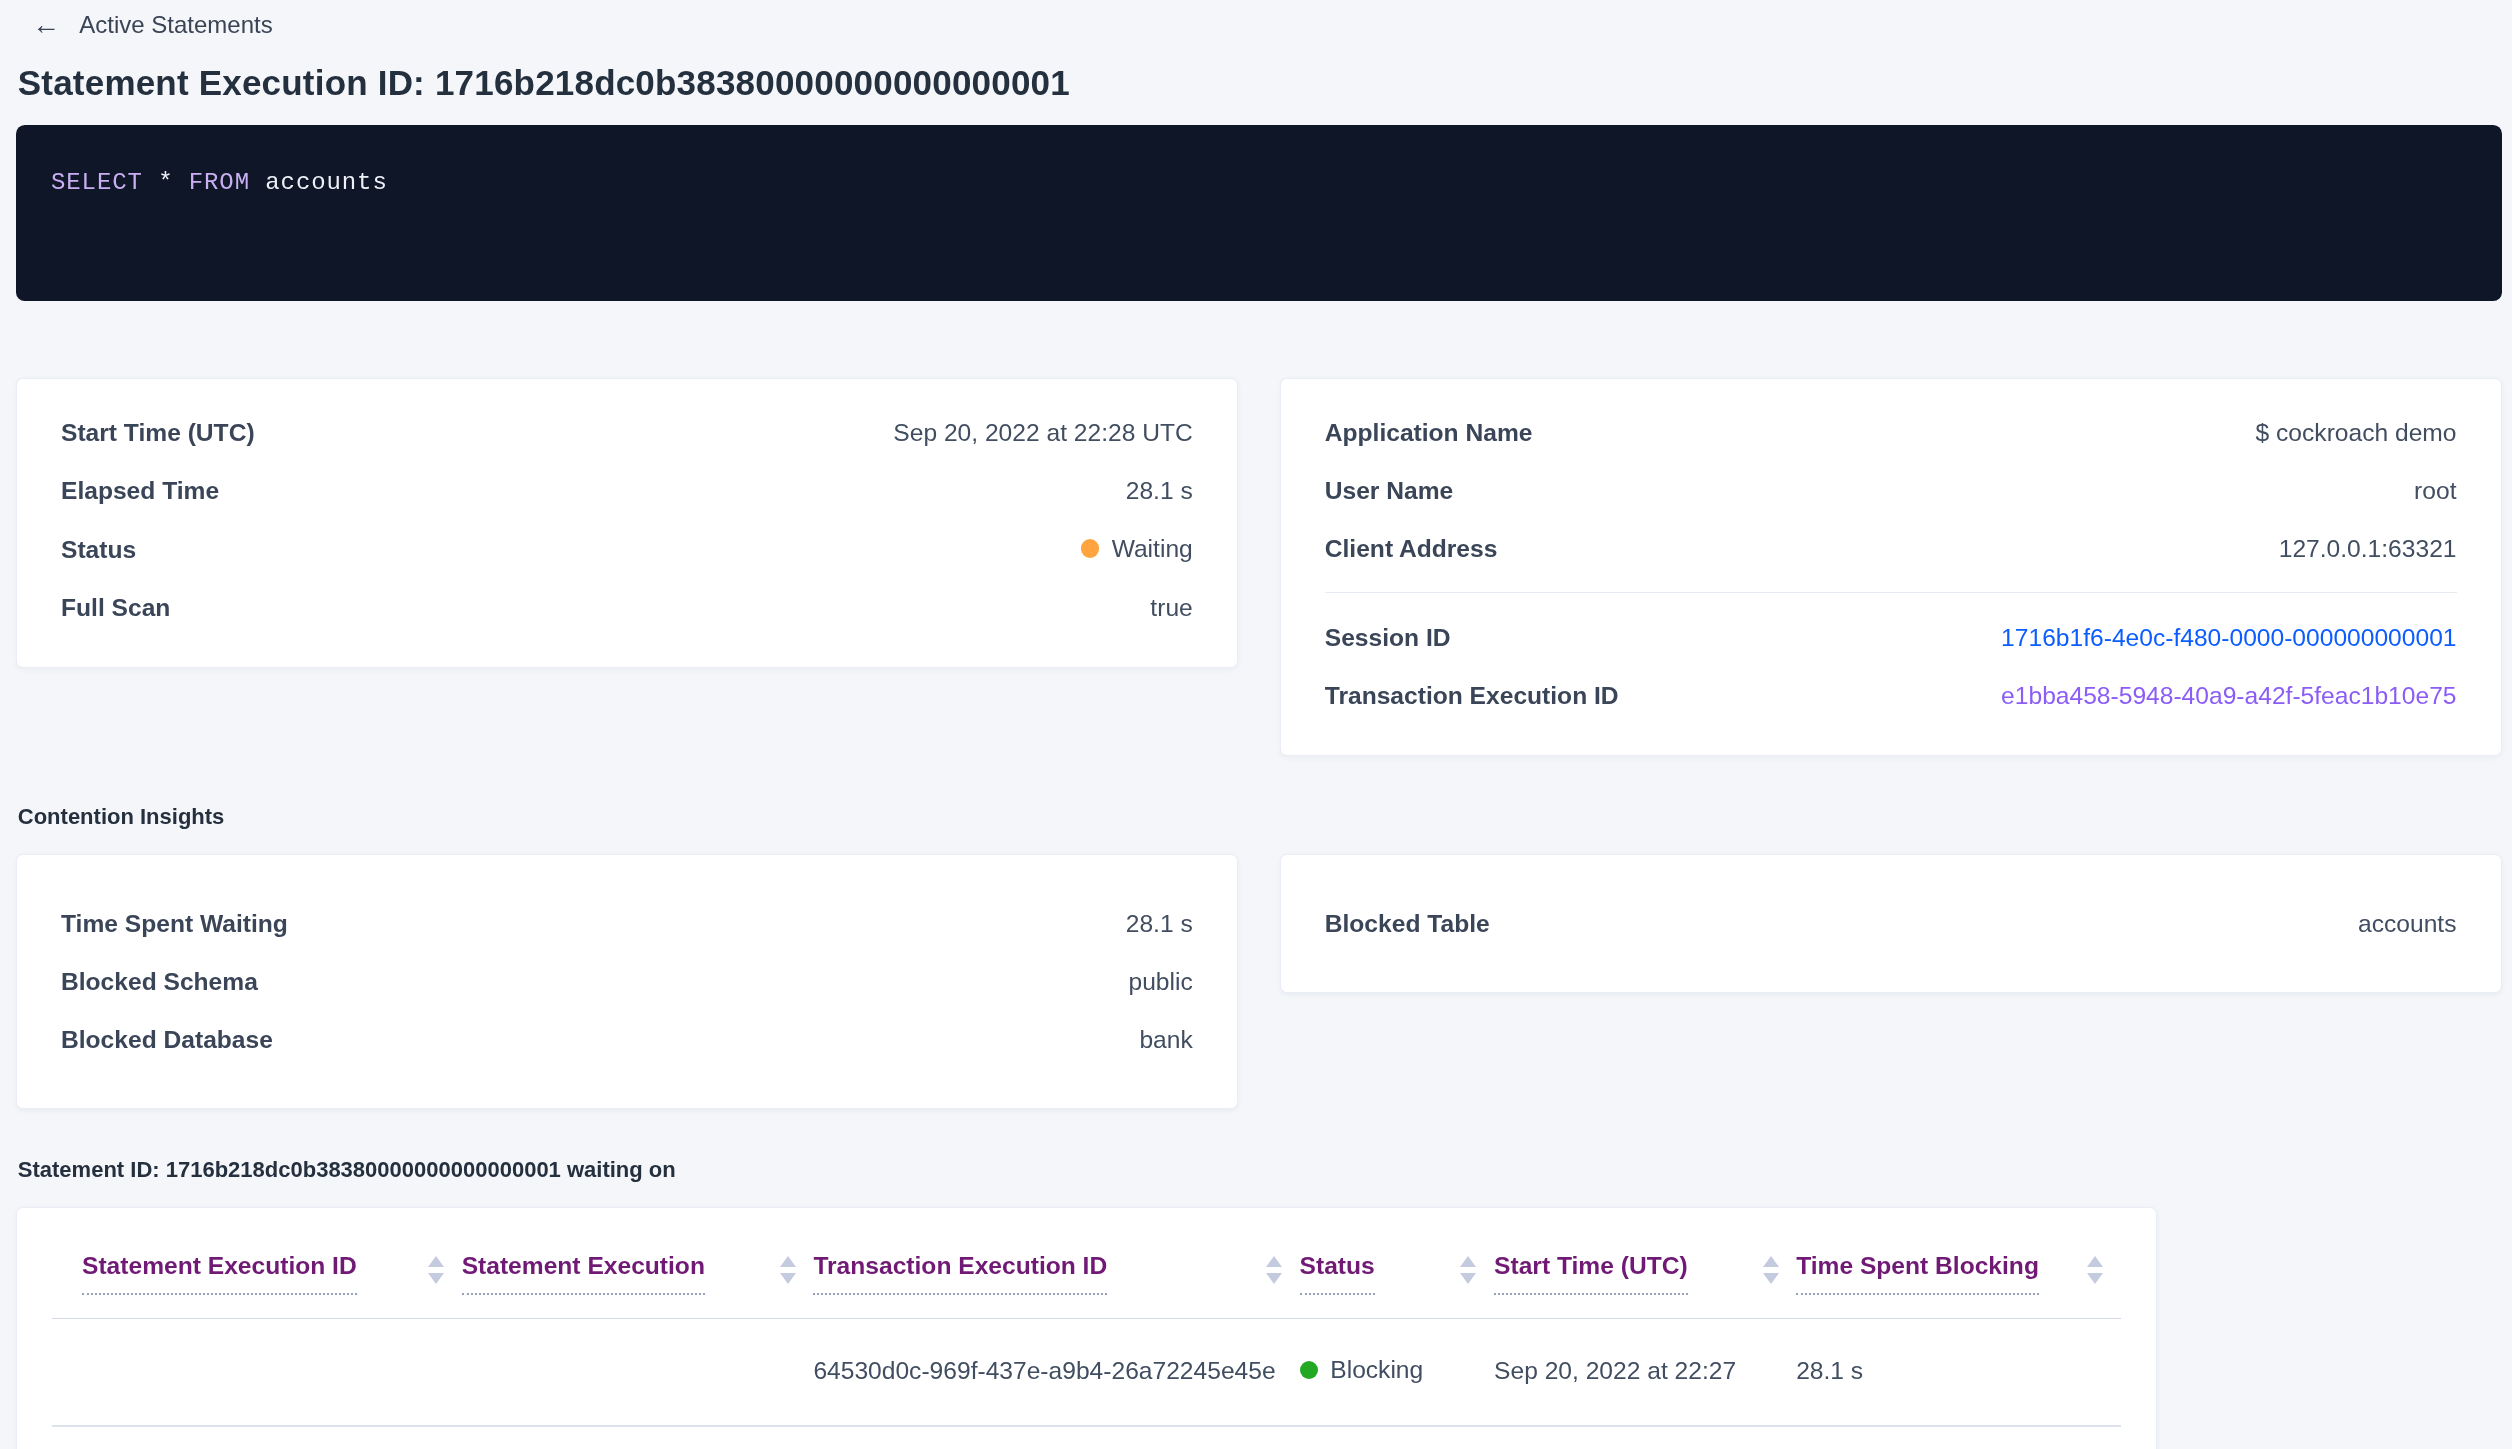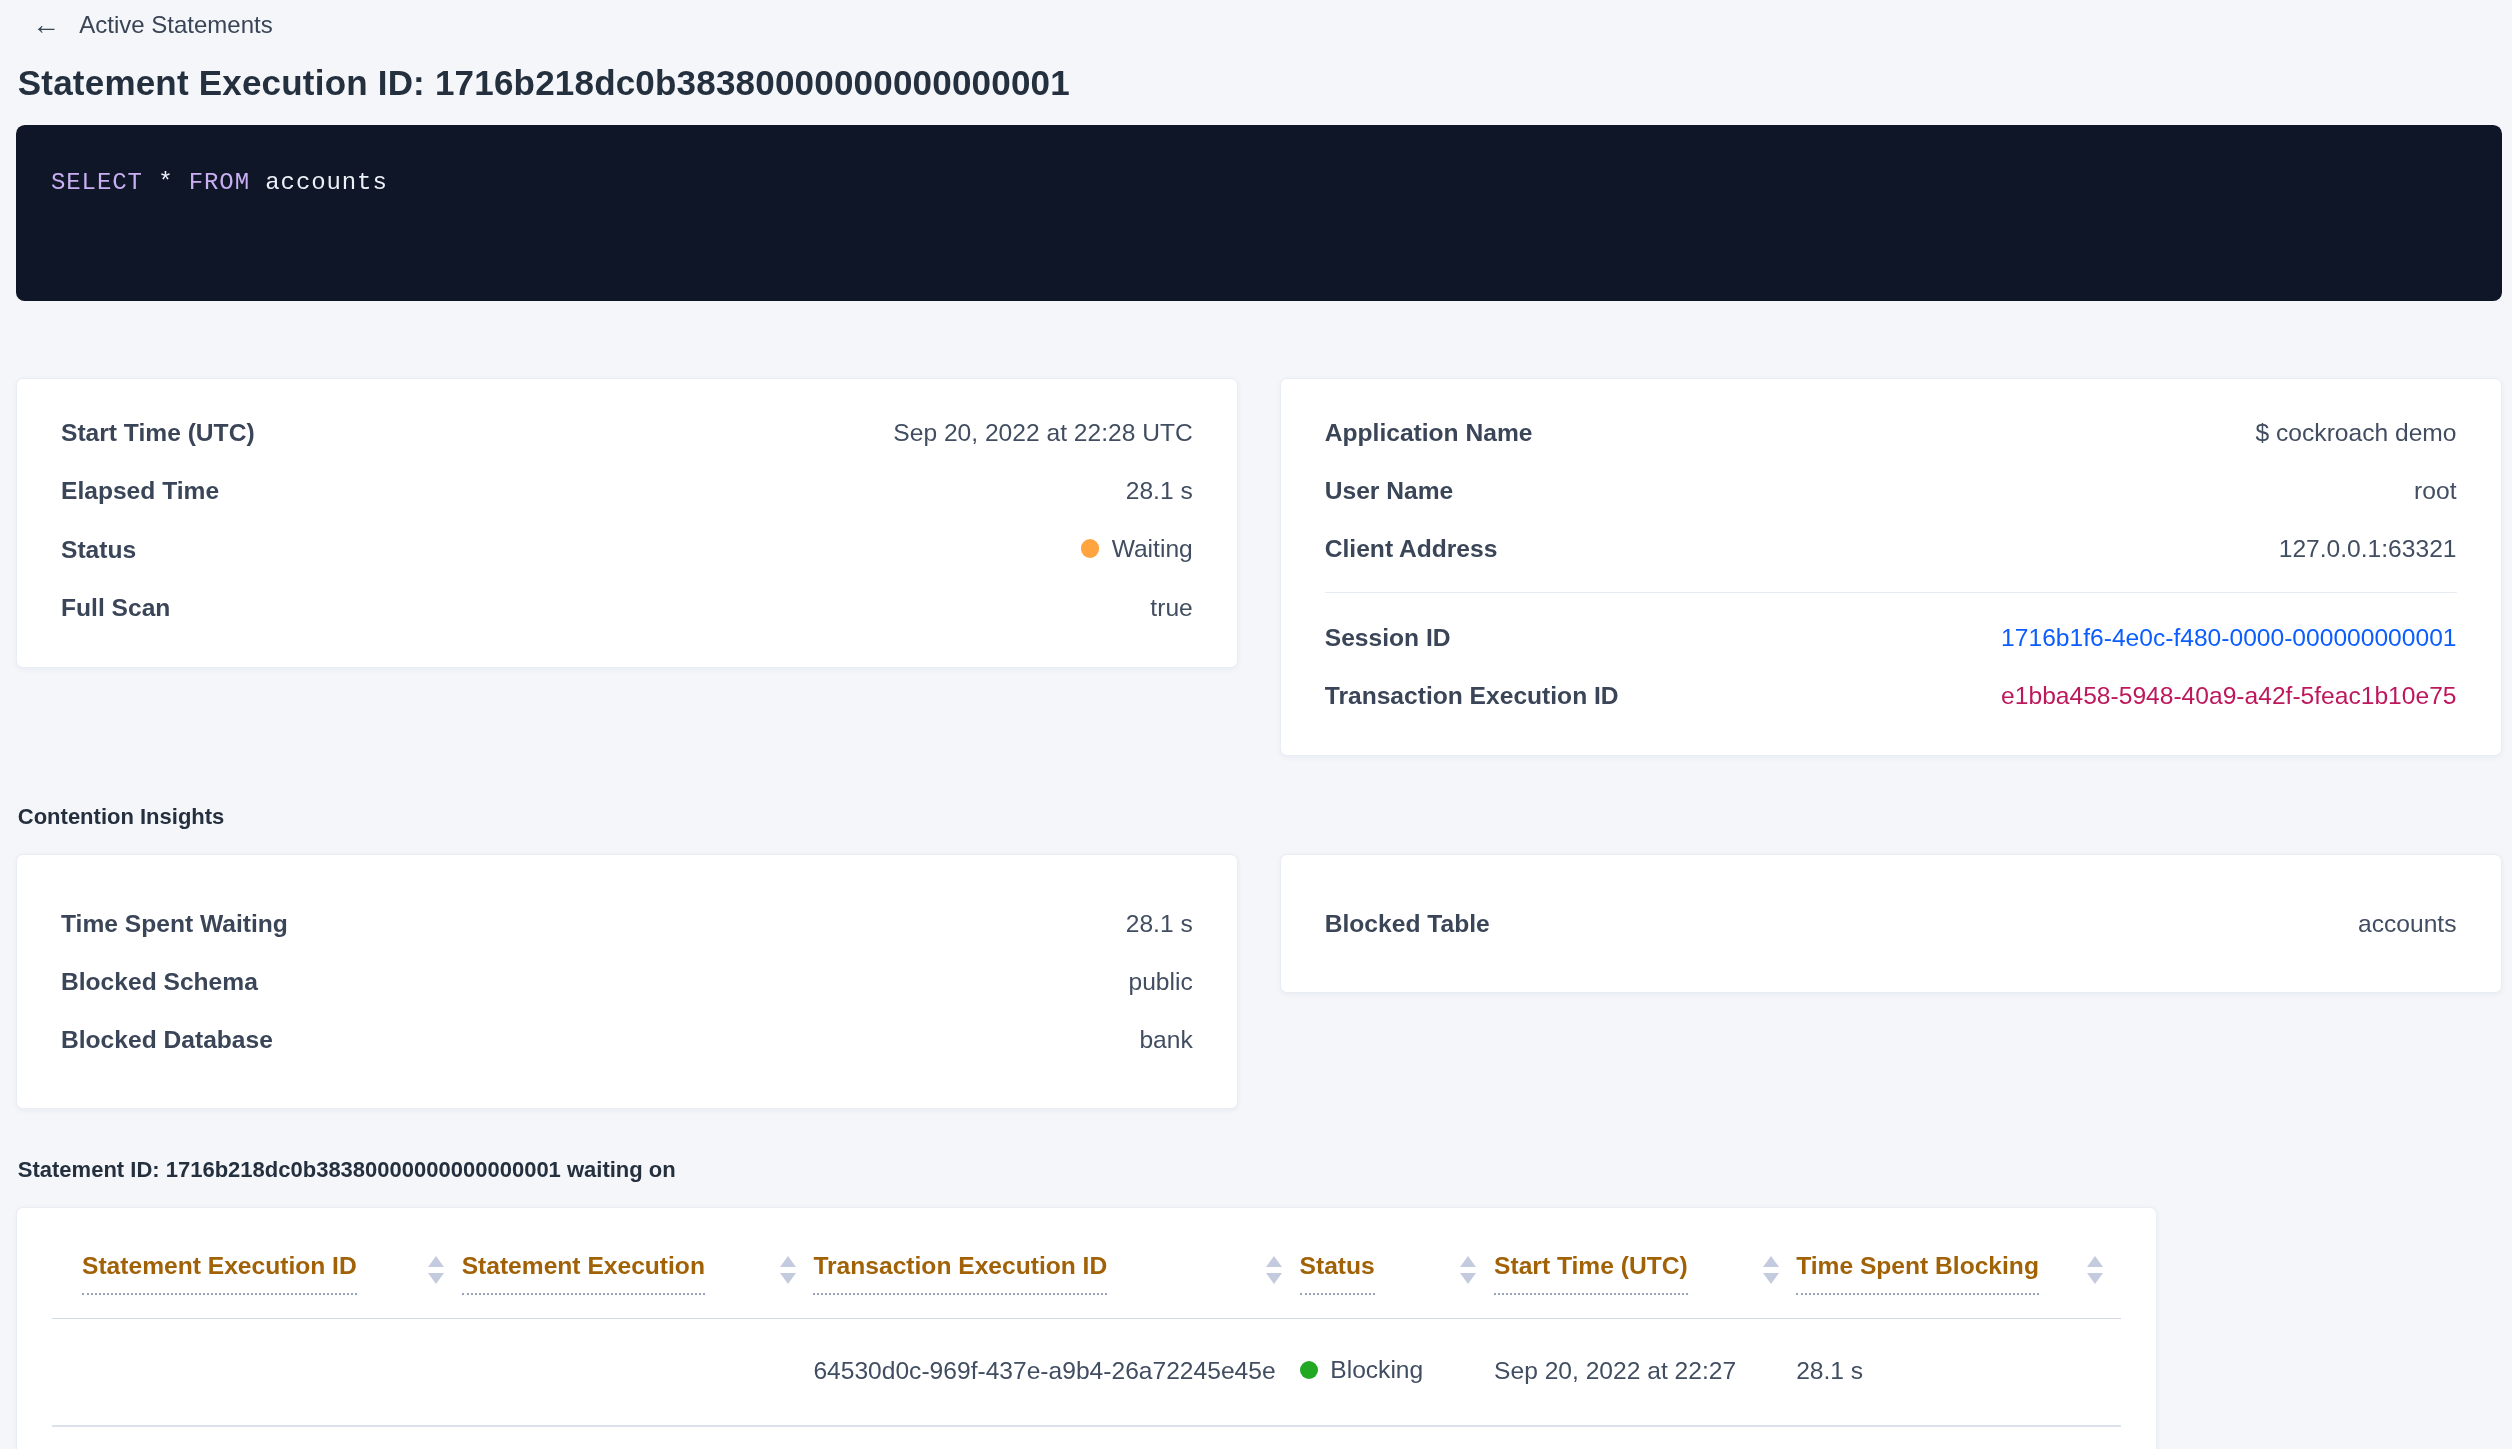--- a/index.html
+++ b/index.html
@@ -57,21 +57,21 @@
   
   h2.section-heading {
     font-size: 22px; line-height: 37px; font-weight: 700;
     color: #25303f; margin: 42px 0 19.3px 1.8px;
   }
 
   
   .table-card { width: 2141px; padding: 0 35px 33px; flex: none; }
   table.waiting-table { width: 100%; border-collapse: collapse; table-layout: fixed; }
   .waiting-table th {
-    text-align: center; font-size: 24.6px; font-weight: 700; color: #a16207;
+    text-align: center; font-size: 24.6px; font-weight: 700; color: #701a75;
     padding: 44px 17.6px 23px 0; vertical-align: top;
   }
   .waiting-table th:first-child, .waiting-table td:first-child { padding-left: 30px; }
   .th-inner { display: flex; justify-content: space-between; align-items: flex-start; }
   .th-label { border-bottom: 2.6px dotted #97a3ba; padding-bottom: 13px; }
   .sort-icon { display: inline-flex; flex-direction: column; gap: 6.1px; margin-top: 3.5px; }
   .tri-up { width: 0; height: 0; border-left: 8px solid transparent;
             border-right: 8px solid transparent; border-bottom: 11.4px solid #c4cbdf; }
   .tri-down { width: 0; height: 0; border-left: 8px solid transparent;
               border-right: 8px solid transparent; border-top: 11.4px solid #c4cbdf; }
@@ -135,21 +135,21 @@
         <span class="kv-label">Client Address</span>
         <span class="kv-value">127.0.0.1:63321</span>
       </div>
       <hr class="card-divider">
       <div class="kv">
         <span class="kv-label">Session ID</span>
         <span class="kv-value link" style="color: rgb(11, 93, 255);">1716b1f6-4e0c-f480-0000-000000000001</span>
       </div>
       <div class="kv">
         <span class="kv-label">Transaction Execution ID</span>
-        <span class="kv-value link" style="color: #be185d;">e1bba458-5948-40a9-a42f-5feac1b10e75</span>
+        <span class="kv-value link" style="color: #8b5cf6;">e1bba458-5948-40a9-a42f-5feac1b10e75</span>
       </div>
     </div>
 
   </div>
 
   <h2 class="section-heading">Contention Insights</h2>
 
   <div class="cards-row">
 
     <div class="card tall-pad">

